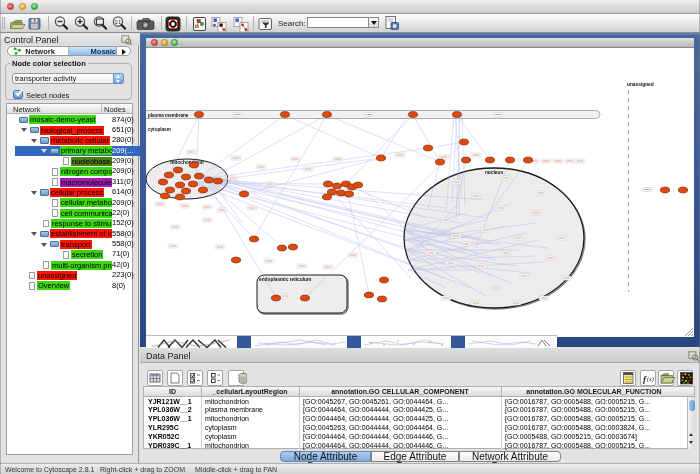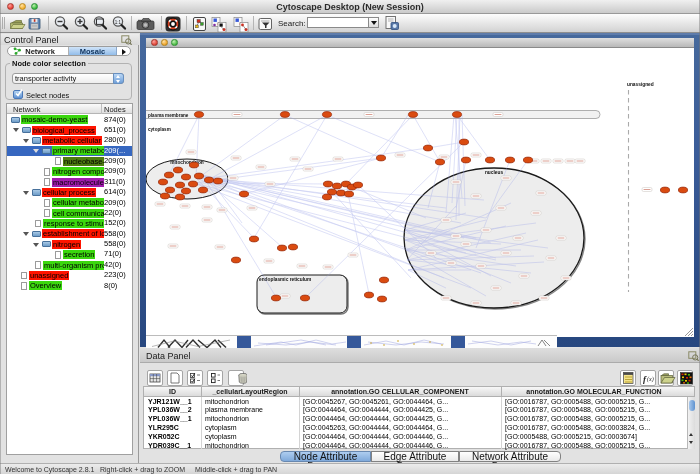--- a/index.html
+++ b/index.html
@@ -1,38 +1,37 @@
 <!DOCTYPE html>
 <html><head><meta charset="utf-8"><style>
 *{margin:0;padding:0;box-sizing:border-box}
 html,body{width:700px;height:474px;overflow:hidden}
 body{font-family:"Liberation Sans",sans-serif}
 #app{position:relative;width:700px;height:474px;background:#e2e2e2;overflow:hidden}
 .abs{position:absolute}
 .tl{width:7px;height:7px;border-radius:50%;top:3px}
 .tsep{top:16px;width:1px;height:14px;background:#b5b5b5}
-.trow{left:0;width:125px;height:10.4px;font-size:7.5px;line-height:10.4px;white-space:nowrap}
+.trow{left:8px;width:125px;height:10.4px;font-size:7.5px;line-height:10.4px;white-space:nowrap}
 .trow .lbl{position:absolute;top:0.8px;height:9px;line-height:9.2px;padding:0 1px;color:#000;overflow:hidden}
 .trow .num{position:absolute;left:97px;top:0;width:28px;color:#000}
 .tri{position:absolute;top:3.5px;width:0;height:0;border-left:3.2px solid transparent;border-right:3.2px solid transparent;border-top:4px solid #555}
 .fold{position:absolute;top:2.2px;width:9px;height:6.2px;background:linear-gradient(#a9c9e5,#6d9cc8);border:0.5px solid #48719c;border-radius:1px}
 .file{position:absolute;top:1.4px;width:6px;height:7.8px;background:#fff;border:0.6px solid #9a9a9a;border-radius:0.5px}
 .dbtn{top:22px;width:16px;height:16px;background:#fff;border:1px solid #a5a5a5;border-radius:2px}
 .drow{left:0;width:550px;height:8.85px;font-size:7px;line-height:8.9px;white-space:nowrap;color:#000}
 .drow div{position:absolute;top:0;overflow:hidden}
 .vline{position:absolute;width:1px;background:#d4d4d4}
 .tab{position:absolute;top:0;height:11px;border:1px solid #828282;background:linear-gradient(#fff,#e9e9e9);line-height:10px;text-align:center;color:#111;font-size:10px}
 svg.abs{display:block}
 </style></head><body>
 <div id="app">
 <div class="abs" style="left:0;top:0;width:700px;height:14px;background:linear-gradient(#f0f0f0,#cacaca);border-bottom:1px solid #999"></div>
 <div class="abs tl" style="left:7px;background:radial-gradient(circle at 35% 30%,#ffa39d,#ea4337 65%,#c2322a);border:0.5px solid #a83931"></div>
 <div class="abs tl" style="left:19px;background:radial-gradient(circle at 35% 30%,#ffe2a4,#f6b331 65%,#cf8f1e);border:0.5px solid #bb8a25"></div>
 <div class="abs tl" style="left:31px;background:radial-gradient(circle at 35% 30%,#c0f0b2,#3dbc41 65%,#229330);border:0.5px solid #2f9038"></div>
-<div class="abs" style="left:0;top:2px;width:700px;text-align:center;font-size:9px;font-weight:bold;color:#2b2b2b">Cytoscape Desktop (New Session)</div>
 <div class="abs" style="left:0;top:14px;width:700px;height:19px;background:linear-gradient(#fdfdfd,#d2d2d2);border-bottom:1px solid #8e8e8e"></div>
 <div class="abs" style="left:2px;top:17px;width:1px;height:12px;background:#adadad"></div>
     <div class="abs" style="left:4px;top:17px;width:1px;height:12px;background:#adadad"></div>
 <div class="abs tsep" style="left:48px"></div>
 <div class="abs tsep" style="left:131px"></div>
 <div class="abs tsep" style="left:161px"></div>
 <div class="abs tsep" style="left:186px"></div>
 <div class="abs tsep" style="left:253px"></div>
 <svg class="abs" style="left:0;top:14px" width="420" height="19" viewBox="0 0 420 19">
 <defs>
@@ -121,21 +120,21 @@
 <div class="abs" style="left:0;top:34px;width:139px;height:11px;background:linear-gradient(#ececec,#d8d8d8)"></div>
 <div class="abs" style="left:4px;top:35px;font-size:9px;color:#1c1c1c">Control Panel</div>
 <svg class="abs" style="left:121px;top:34.5px" width="11" height="10" viewBox="0 0 11 10">
 <rect x="0.8" y="0.8" width="7" height="6.5" fill="none" stroke="#8a8a66" stroke-width="1"></rect>
 <circle cx="7.2" cy="6.4" r="2.6" fill="none" stroke="#77775a" stroke-width="1"></circle>
 <line x1="9" y1="8.2" x2="10.6" y2="9.8" stroke="#77775a" stroke-width="1.2"></line>
 </svg>
 
 <div class="abs" style="left:7px;top:45.5px;width:124px;height:10.5px;background:#fff;border:1px solid #9c9c9c;border-radius:5px;overflow:hidden">
   <div class="abs" style="left:0;top:0;width:61px;height:100%;border-right:1px solid #b0b0b0;text-align:center;font-size:7.5px;font-weight:bold;line-height:9.5px;color:#1a1a1a">&nbsp;&nbsp;Network</div>
-  <div class="abs" style="left:61px;top:0;width:48px;height:100%;background:linear-gradient(#cfe3f8,#92bdea);border-right:1px solid #8aa8cc;text-align:center;font-size:7.5px;font-weight:bold;line-height:9.5px;color:#10335c">Mosaic</div>
+  <div class="abs" style="left:61px;top:0;width:48px;height:100%;background:linear-gradient(#cfe3f8,#92bdea);border-right:1px solid #8aa8cc;text-align:right;font-size:7.5px;font-weight:bold;line-height:9.5px;color:#10335c">Mosaic</div>
   <div class="abs" style="left:109px;top:0;width:15px;height:100%">
         <div class="abs" style="left:4.5px;top:2.5px;width:0;height:0;border-top:3px solid transparent;border-bottom:3px solid transparent;border-left:4.5px solid #111"></div>
       </div>
 </div>
 <svg class="abs" style="left:13px;top:47px" width="9" height="8" viewBox="0 0 9 8">
 <circle cx="2" cy="1.8" r="1.4" fill="#2ba82b"></circle>
       <circle cx="6.5" cy="3.2" r="1.4" fill="#2ba82b"></circle>
       <circle cx="3" cy="6.4" r="1.4" fill="#2ba82b"></circle>
 <line x1="2" y1="1.8" x2="6.5" y2="3.2" stroke="#2ba82b" stroke-width="0.7"></line>
       <line x1="6.5" y1="3.2" x2="3" y2="6.4" stroke="#2ba82b" stroke-width="0.7"></line>
@@ -218,21 +217,21 @@
       </div>
 <div class="abs trow" style="top:124.7px">
         <span class="tri" style="left:16px;border-top-color:#555"></span>
         <span class="fold" style="left:25px"></span>
         <span class="lbl" style="left:35px;background:#ff1400;max-width:62px">establishment of lo</span>
         <span class="num" style="color:#000">558(0)</span>
       </div>
 <div class="abs trow" style="top:135.1px">
         <span class="tri" style="left:26px;border-top-color:#555"></span>
         <span class="fold" style="left:35px"></span>
-        <span class="lbl" style="left:45px;background:#ff1400;max-width:52px">nitrogen</span>
+        <span class="lbl" style="left:45px;background:#ff1400;max-width:52px">transport</span>
         <span class="num" style="color:#000">558(0)</span>
       </div>
 <div class="abs trow" style="top:145.4px">
         <span class="file" style="left:48px"></span>
         <span class="lbl" style="left:56px;background:#3bd70e;max-width:41px">secretion</span>
         <span class="num" style="color:#000">71(0)</span>
       </div>
 <div class="abs trow" style="top:155.8px">
         <span class="file" style="left:28px"></span>
         <span class="lbl" style="left:36px;background:#3bd70e;max-width:61px">multi-organism pro</span>

